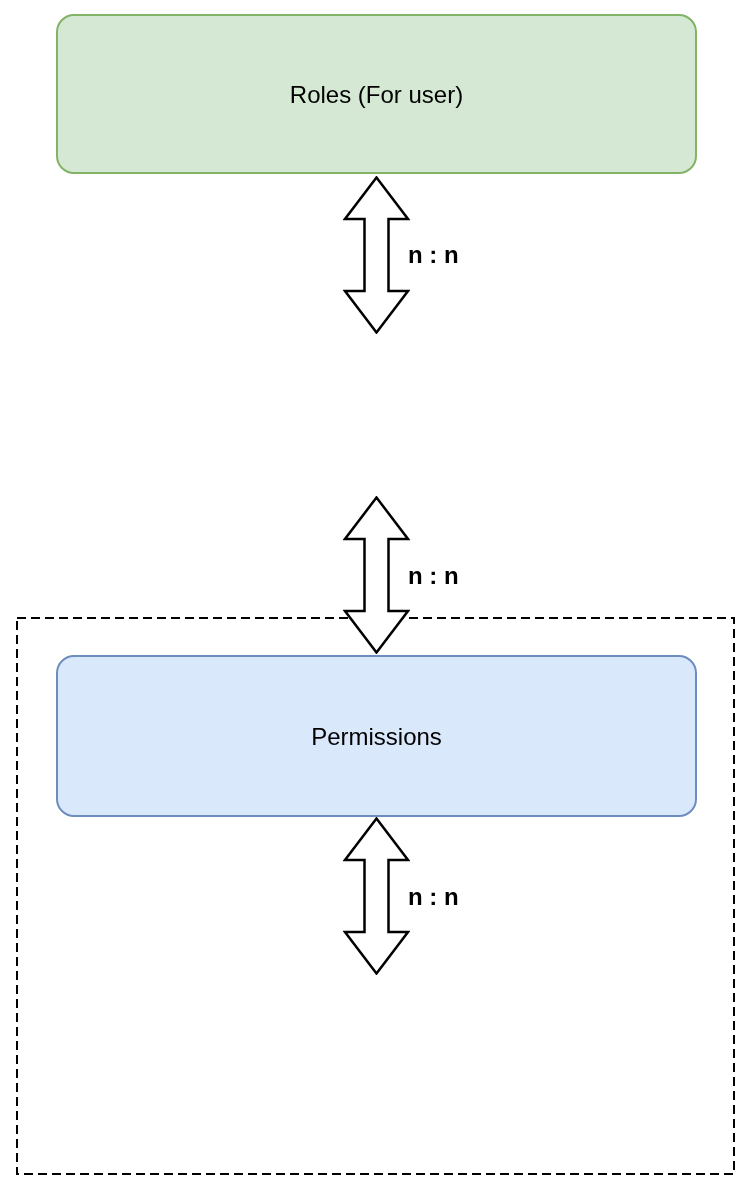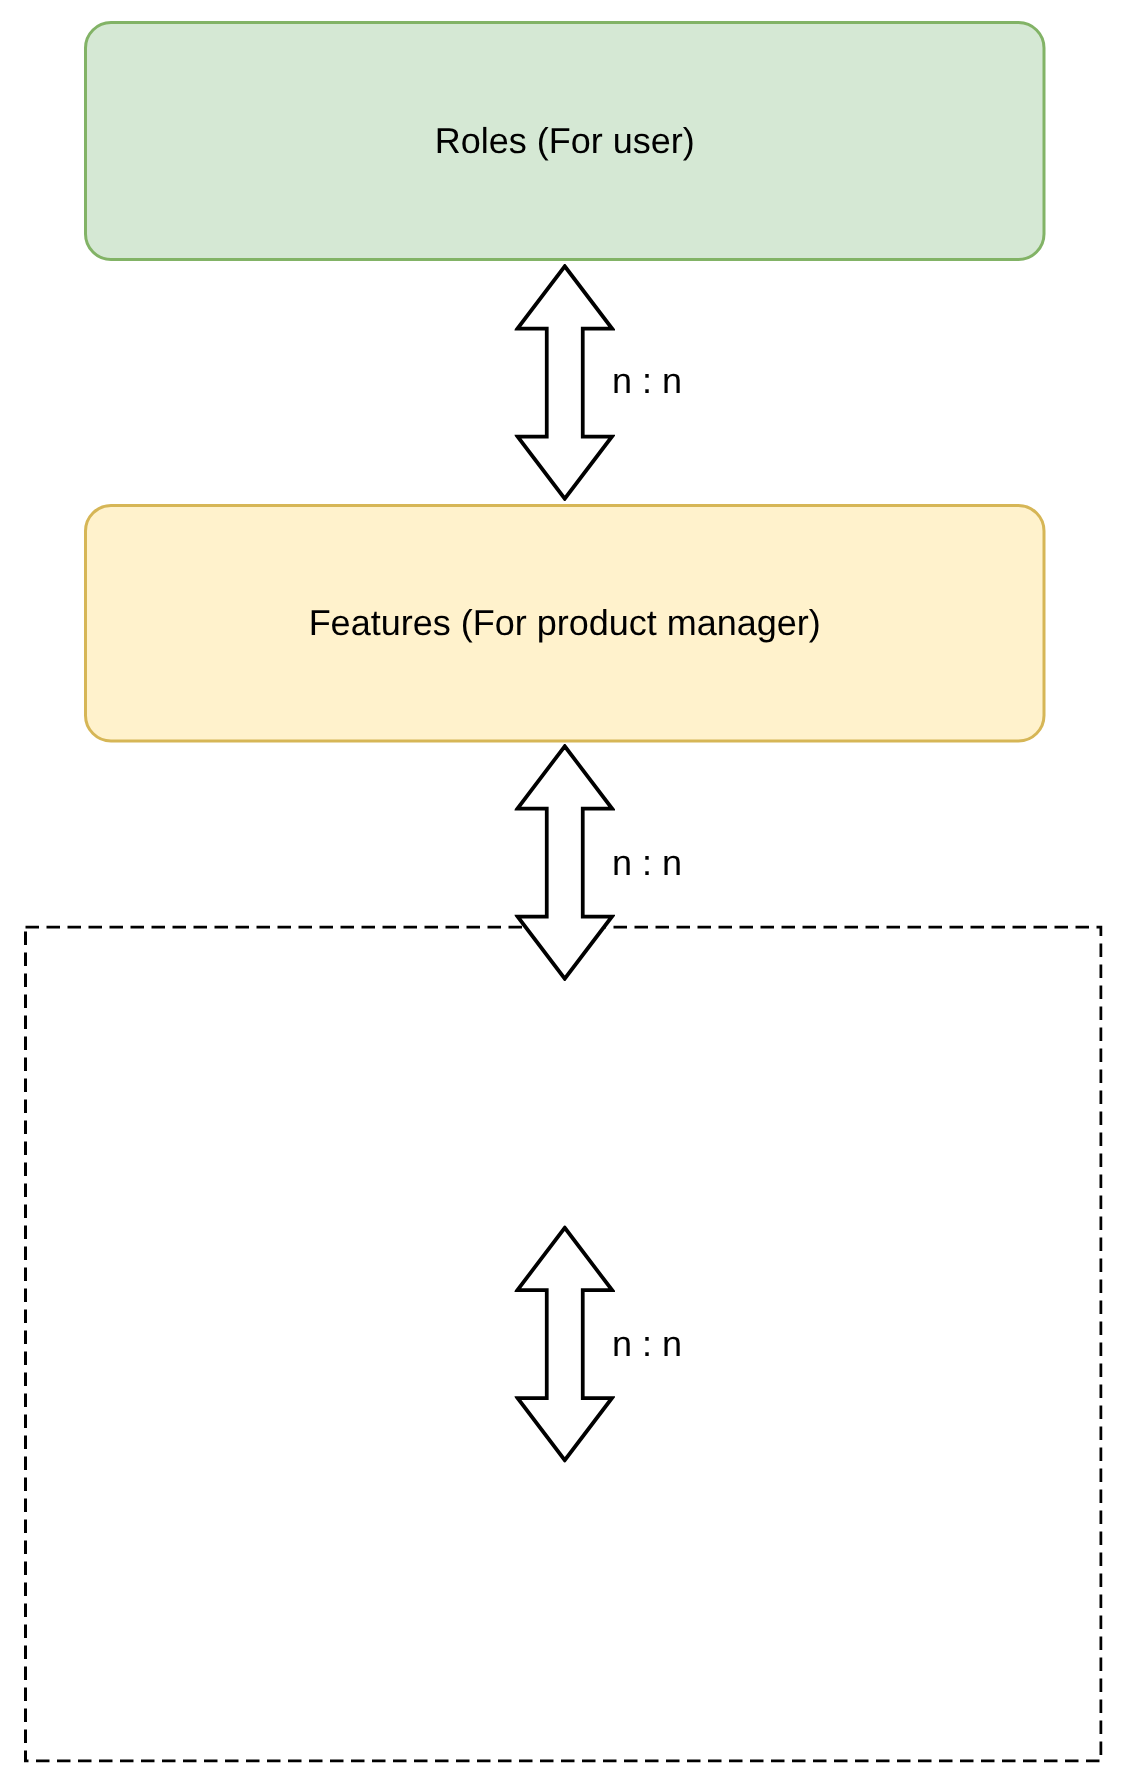--- a/index.html
+++ b/index.html
@@ -67,20 +67,21 @@
   .arrow-2 { top: 496px; }
   .arrow-3 { top: 817px; }
   .edge-label {
     position: absolute;
     left: 408px;
     font-size: 24px;
     line-height: 29px;
     white-space: nowrap;
     color: #000000;
     z-index: 5;
+    font-weight: bold;
   }
   .edge-label-1 { top: 240px; }
   .edge-label-2 { top: 561px; }
   .edge-label-3 { top: 882px; }
   .group-border {
     position: absolute;
     left: 16px;
     top: 617px;
     width: 719px;
     height: 558px;
@@ -103,24 +104,24 @@
 <div class="canvas">
 
   <svg class="group-border" viewBox="0 0 719 558" width="719" height="558">
     <rect x="1" y="1" width="717" height="556" fill="none" stroke="#000000" stroke-width="2" stroke-dasharray="9,5"></rect>
   </svg>
 
   <div class="node node-roles">
     <span>Roles (For user)</span>
   </div>
 
-  <div class="node node-features">
-    <span>Features (For product manager)</span>
+
+  <div class="node node-permissions">
+    <span>Permissions</span>
   </div>
-
 
 
   <svg class="arrow arrow-1" viewBox="0 0 67 158" width="67" height="158" preserveAspectRatio="none">
     <polygon points="33.5,1.5 65,43 45.5,43 45.5,115 65,115 33.5,156.5 2,115 21.5,115 21.5,43 2,43" fill="#ffffff" stroke="#000000" stroke-width="2.5" stroke-linejoin="miter"></polygon>
   </svg>
 
   <svg class="arrow arrow-2" viewBox="0 0 67 158" width="67" height="158" preserveAspectRatio="none">
     <polygon points="33.5,1.5 65,43 45.5,43 45.5,115 65,115 33.5,156.5 2,115 21.5,115 21.5,43 2,43" fill="#ffffff" stroke="#000000" stroke-width="2.5" stroke-linejoin="miter"></polygon>
   </svg>
 

